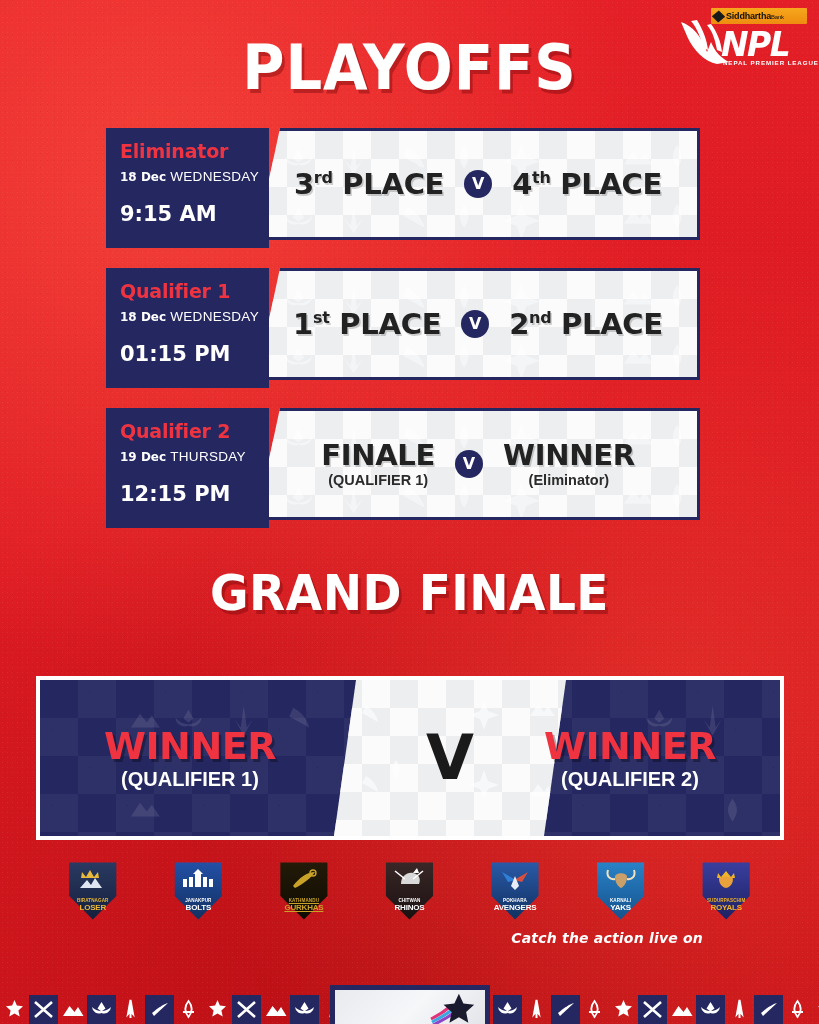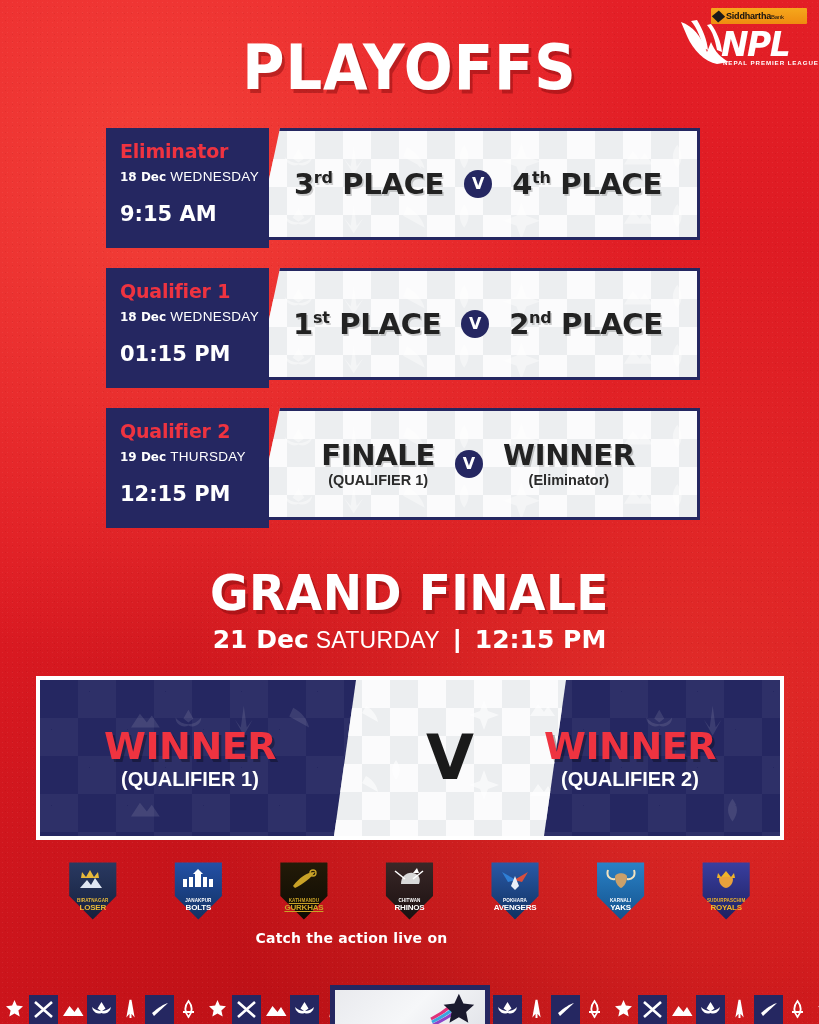--- a/index.html
+++ b/index.html
@@ -277,25 +277,26 @@
   .tl-name .tiny { display: block; font-size: 4.6px; letter-spacing: .1px; font-weight: bold; }
   .tl-mark {
     position: absolute; left: 50%; top: 30%;
     transform: translate(-50%,-50%);
     z-index: 2;
   }
 
   
   .catch {
     position: absolute; left: 0; top: 930px; width: 703px;
-    text-align: center;
+    text-align: right;
     font-family: "DejaVu Sans", sans-serif;
     font-size: 14px; font-weight: bold; color: #fff;
     letter-spacing: .2px;
     z-index: 6;
+    font-style: italic;
   }
   .star-card {
     position: absolute;
     left: 330px; top: 953px;
     width: 160px; height: 71px;
     background: linear-gradient(135deg,#e9eaee 0%, #f6f7f9 45%, #dcdee4 100%);
     border: 5px solid #252761;
     border-bottom: none;
     display: flex; flex-direction: column;
     align-items: flex-end; justify-content: center;
@@ -472,26 +473,20 @@
         <div class="vs-badge">V</div>
         <div class="team">
           <div class="big">WINNER</div>
           <span class="small">(Eliminator)</span>
         </div>
       </div>
     </div>
   </div>
 
   <div class="finale-title">GRAND FINALE</div>
-  <div class="finale-date">
-    <b>21 Dec</b>
-    <span class="dim">SATURDAY</span>
-    <span class="sep">|</span>
-    <b>12:15 PM</b>
-  </div>
 
   <div class="finale-box">
     <div class="fb-navy-tiles"></div>
     <svg style="position:absolute;inset:0;opacity:.10;" viewBox="0 0 748 164" preserveAspectRatio="none">
       <g fill="#fff">
         <path d="M40 30 l18 18 m0 -18 l-18 18"></path>
         <path d="M92 48 l9 -14 7 9 5 -7 8 12 z"></path>
         <path d="M150 30 l5 9 -5 4 -5 -4 z M150 46 a9 9 0 0 1 -13 -8 a16 16 0 0 0 26 0 a9 9 0 0 1 -13 8 z"></path>
         <path d="M206 26 l3 22 6 -8 -9 16 -9 -16 6 8 z"></path>
         <path d="M256 28 c9 5 14 12 16 20 l-20 -11 z"></path>

